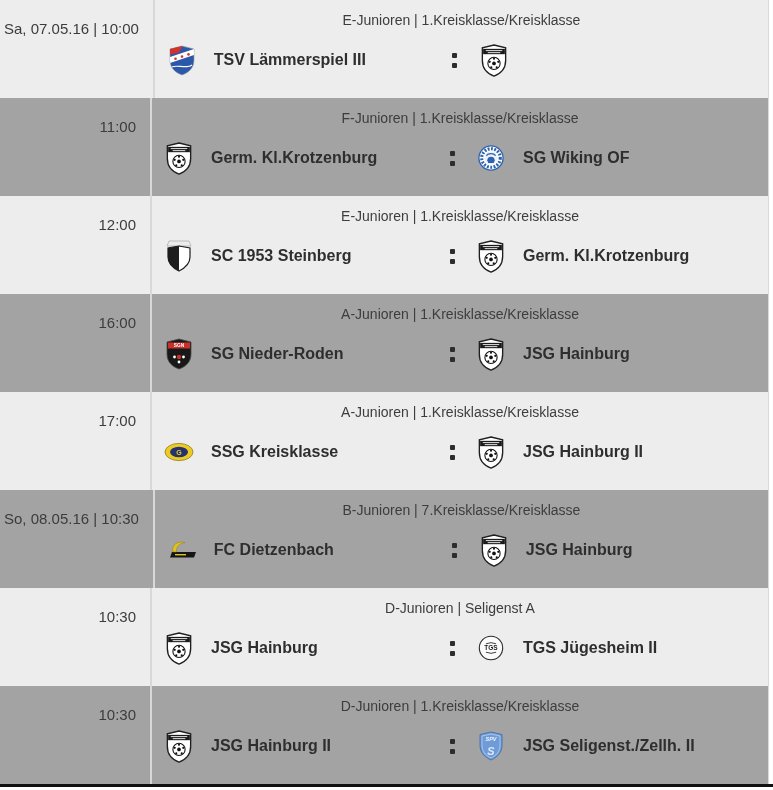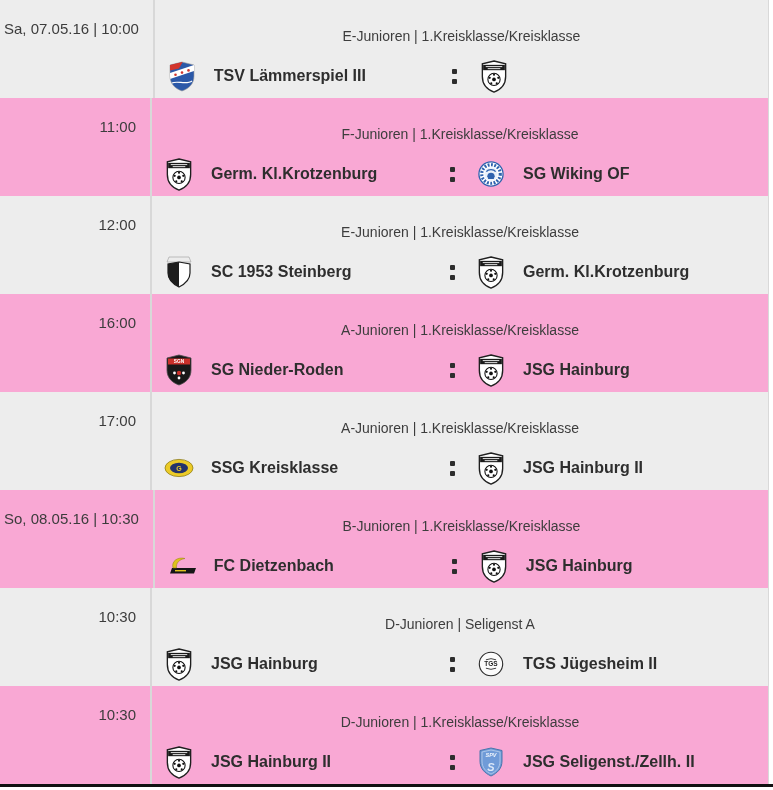--- a/index.html
+++ b/index.html
@@ -7,37 +7,37 @@
   body {
     width: 773px; height: 790px;
     font-family: "Liberation Sans", "DejaVu Sans", sans-serif;
     overflow: hidden;
   }
   .fixture-table { width: 638px; }
   .row {
     display: flex;
     width: 769px;
     height: 98px;
-    background: #f9a8d4;
+    background: #a3a3a3;
     border-right: 1px solid #d9d9d9;
     cursor: pointer;
   }
   .row.alt { background: #ededed; }
   .time-cell {
     flex: 0 0 152px;
     border-right: 2px solid #d8d8d8;
     text-align: right;
     padding: 20px 14px 0 4px;
     font-size: 15px;
     color: #3c3c3c;
     white-space: nowrap;
   }
   .main-cell { flex: 1; min-width: 0; }
   .league {
-    padding-top: 28px;
+    padding-top: 12px;
     text-align: center;
     font-size: 14px;
     color: #3d3d3d;
     white-space: nowrap;
   }
   .match {
     margin-top: 10px;
     height: 44px;
     display: grid;
     grid-template-columns: 28px 216px 14px 28px auto;
@@ -267,21 +267,21 @@
             </svg>
           </span>
         <span class="team">JSG Hainburg II</span>
       </div>
     </div>
   </div>
 
   <div class="row">
     <div class="time-cell">So, 08.05.16 | 10:30</div>
     <div class="main-cell">
-      <div class="league">B-Junioren | 1.Kreisklasse/Kreisklasse</div>
+      <div class="league">B-Junioren | 7.Kreisklasse/Kreisklasse</div>
       <div class="match">
         <span class="logo">
             <svg width="30" height="22">
               <use href="#sym-dietzenbach"></use>
             </svg>
           </span>
         <span class="team">FC Dietzenbach</span>
         <span class="vs">
             <i></i>
             <i></i>

